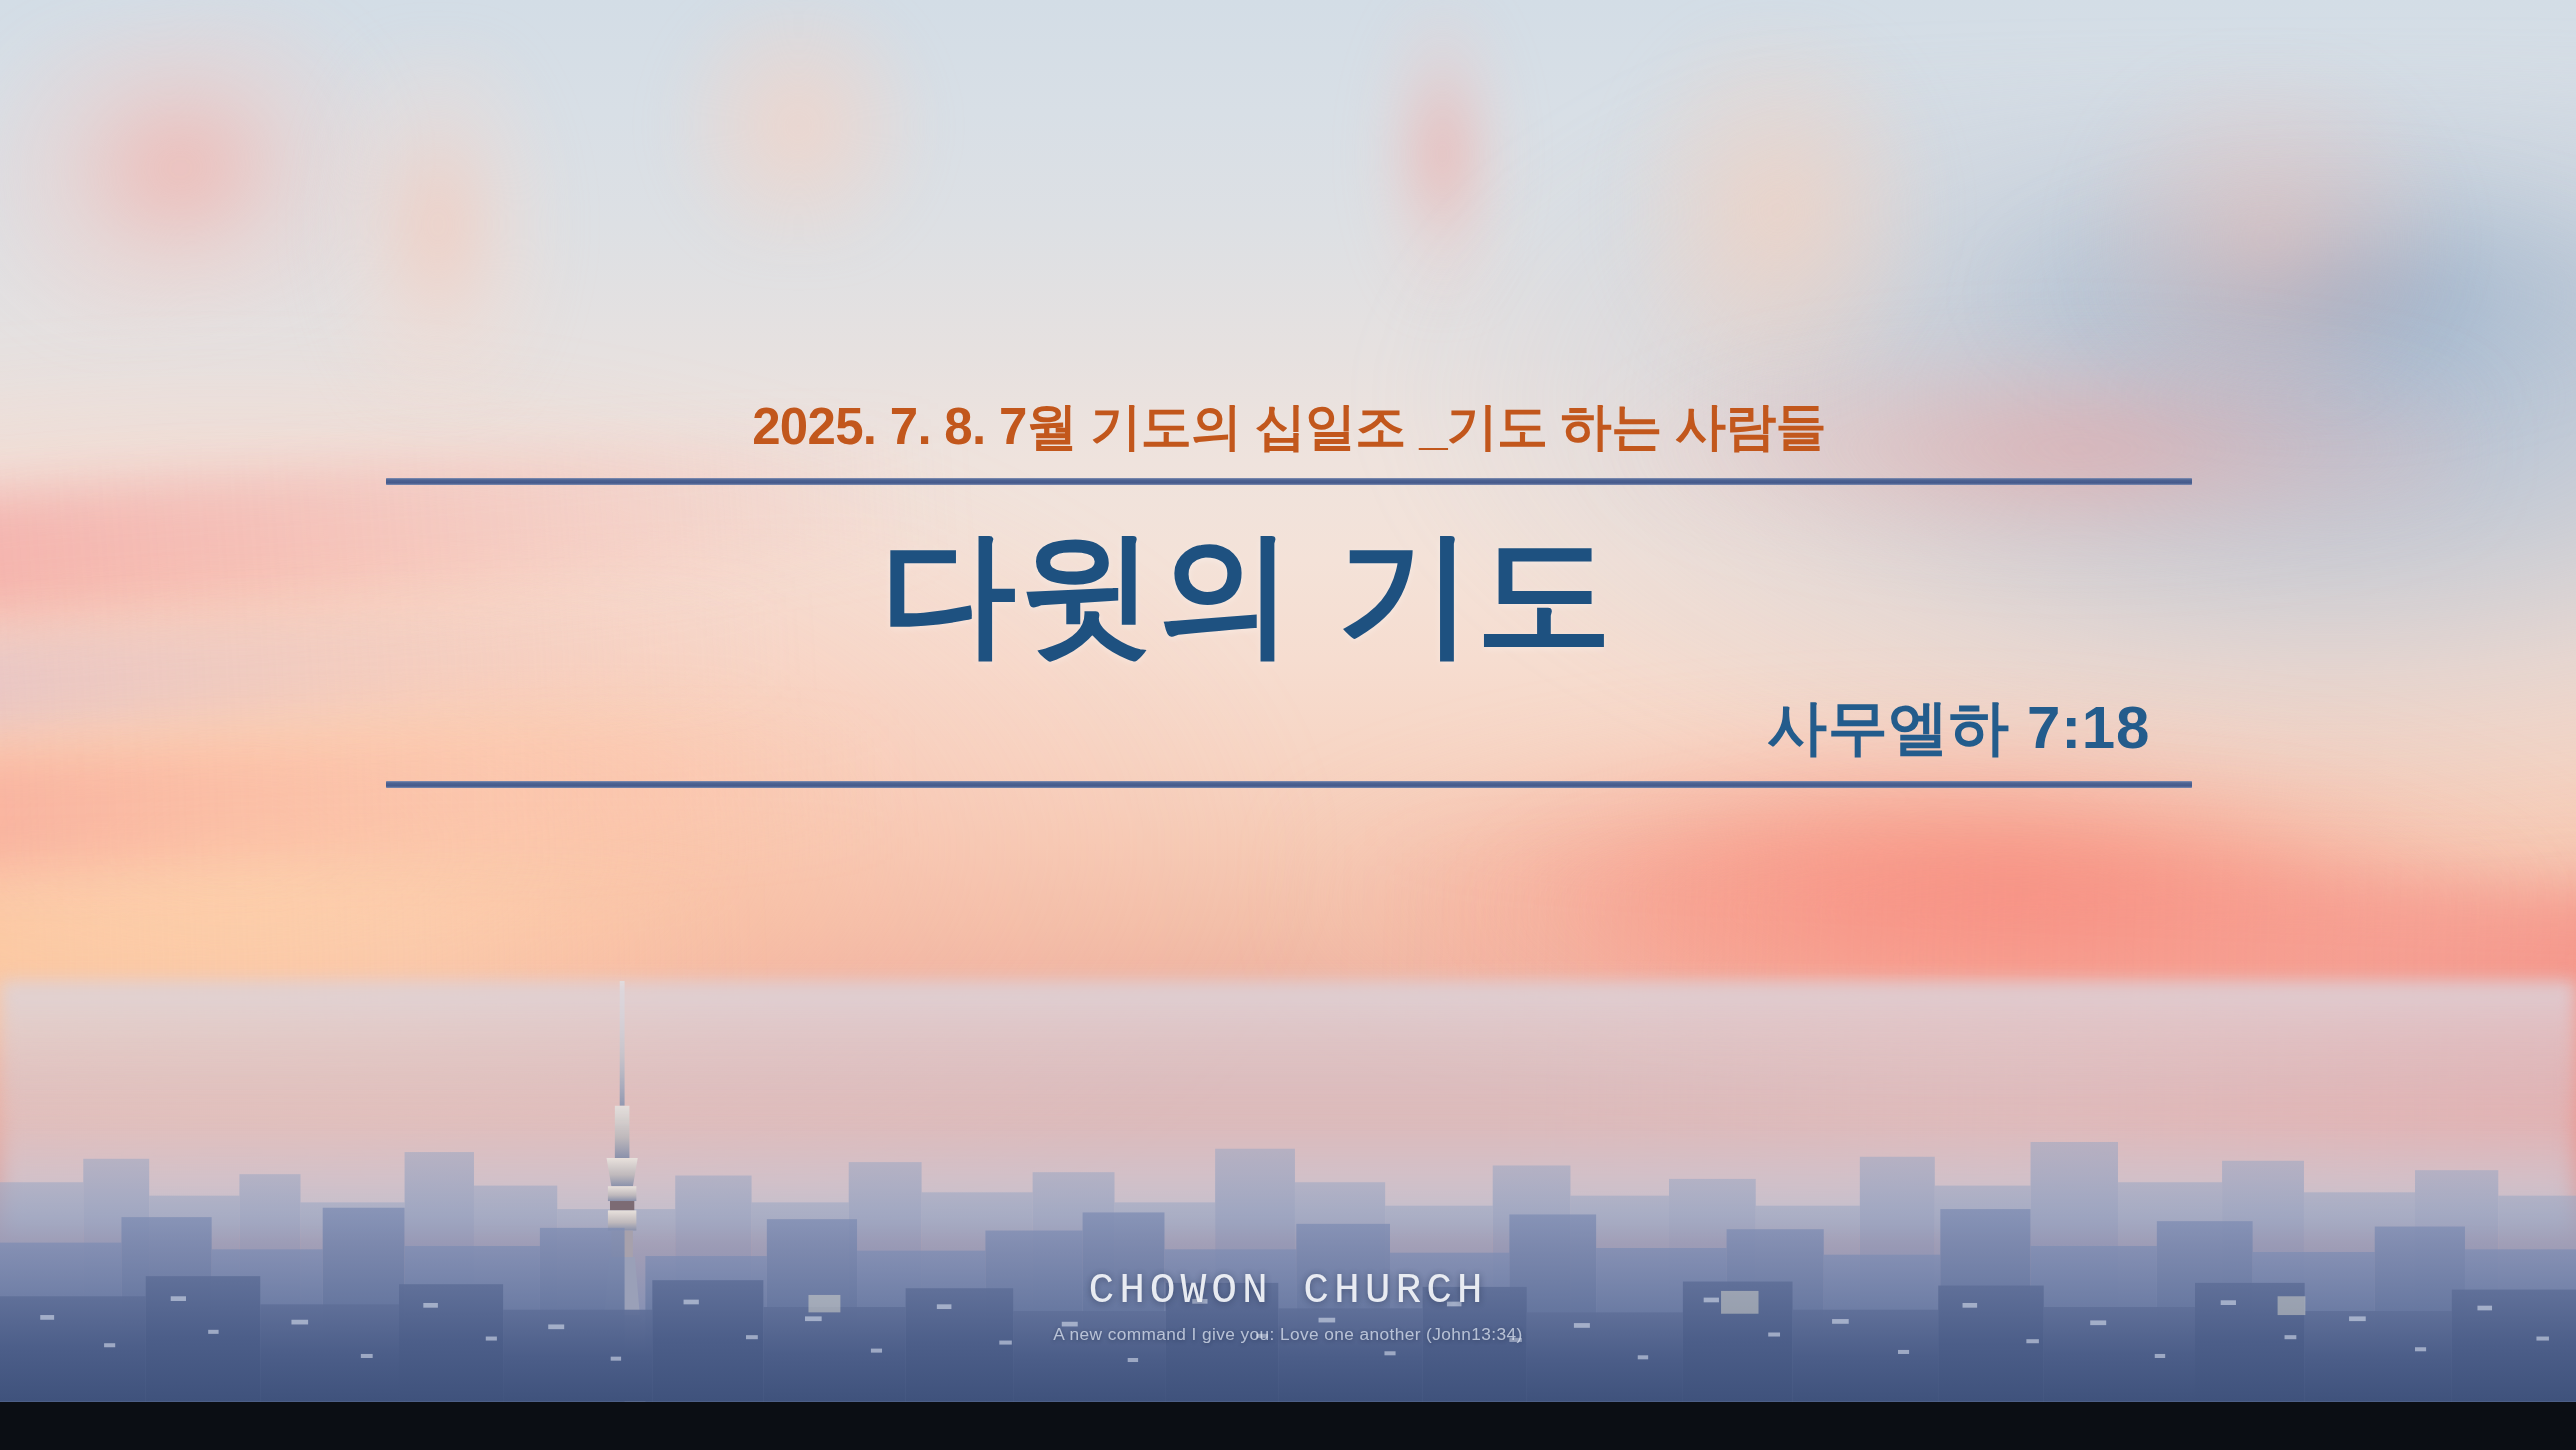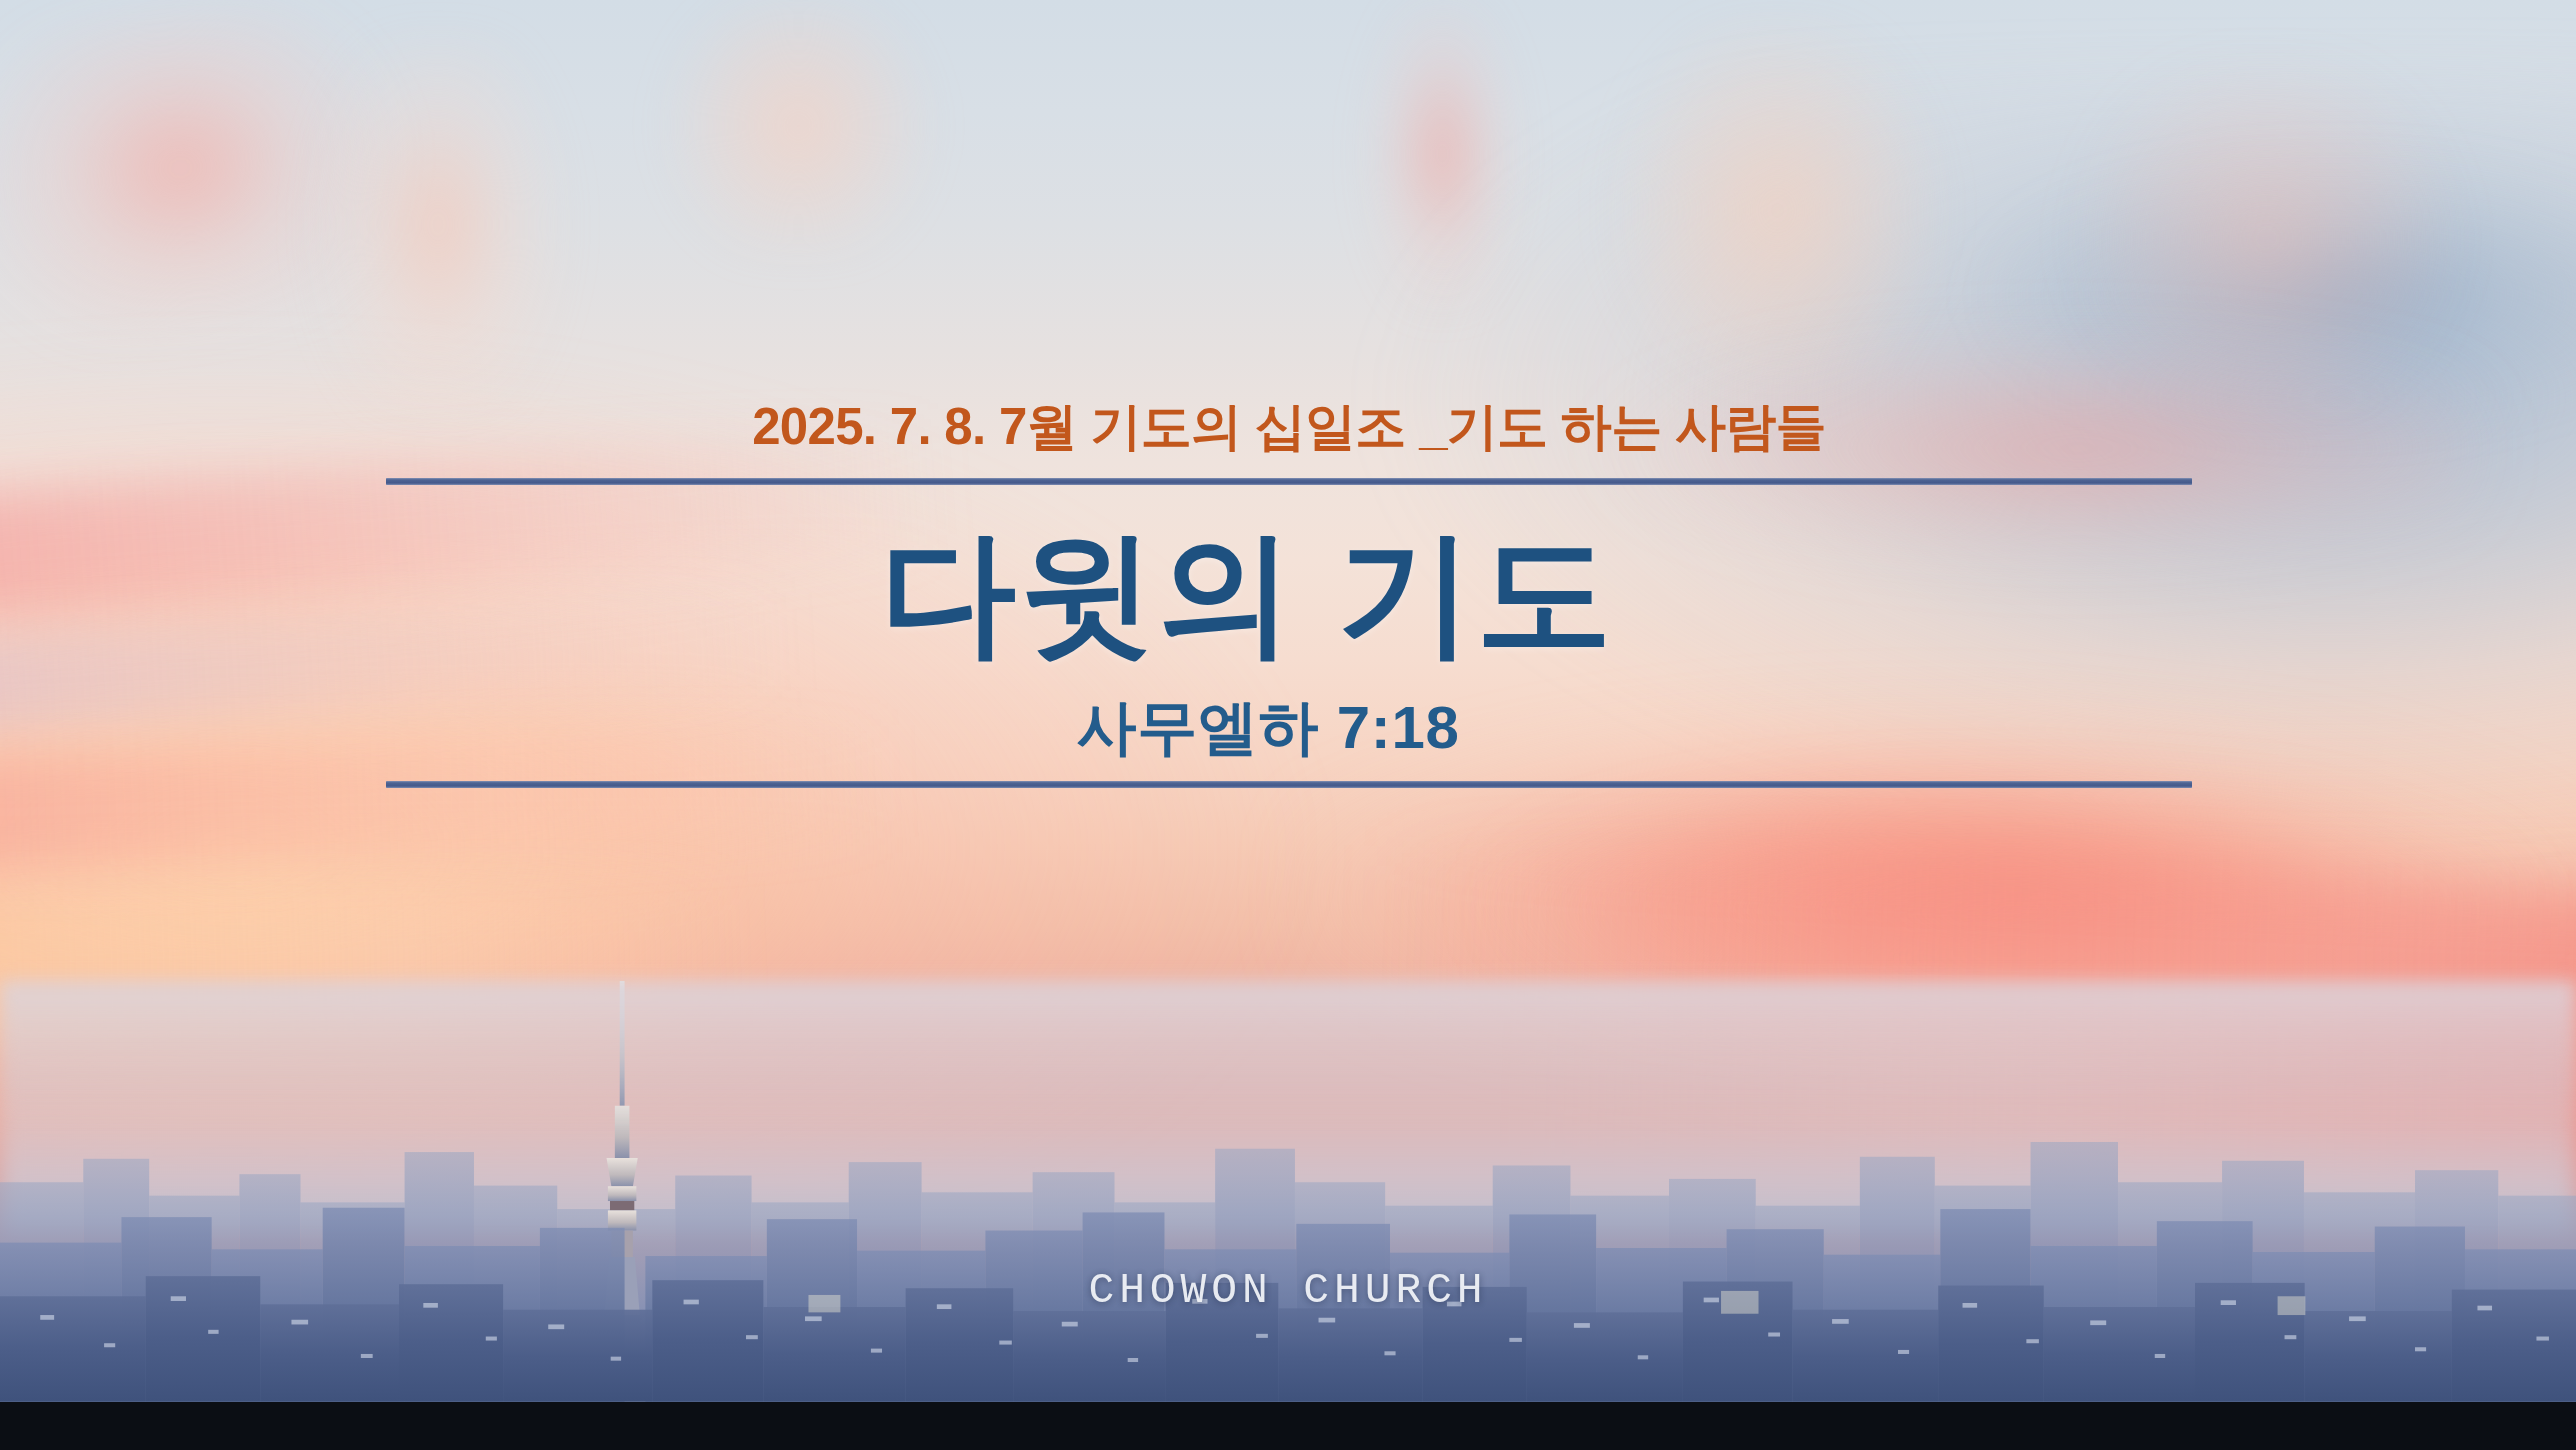--- a/index.html
+++ b/index.html
@@ -284,20 +284,21 @@
   }
   .verse {
     color: #235C8C;
     font-size: 60px;
     font-weight: 700;
     line-height: 1;
     letter-spacing: 0.7px;
     margin: 37px 0 0 0;
     white-space: nowrap;
     padding-right: 42px;
+    text-align: right;
   }
 
   
   .logo {
     position: absolute;
     left: 0; right: 0;
     top: 1269px;
     text-align: center;
   }
   .logo-name {
@@ -525,16 +526,17 @@
     <div class="title-zone">
       <div class="title">다윗의 기도</div>
       <div class="verse">사무엘하 7:18</div>
     </div>
 
     <div class="rule rule-bottom"></div>
   </div>
 
   <div class="logo">
     <div class="logo-name">CHOWON CHURCH</div>
+    <div class="logo-tag">A new command I give you: Love one another (John13:34)</div>
   </div>
 
 </div>
 
 
 </body></html>

